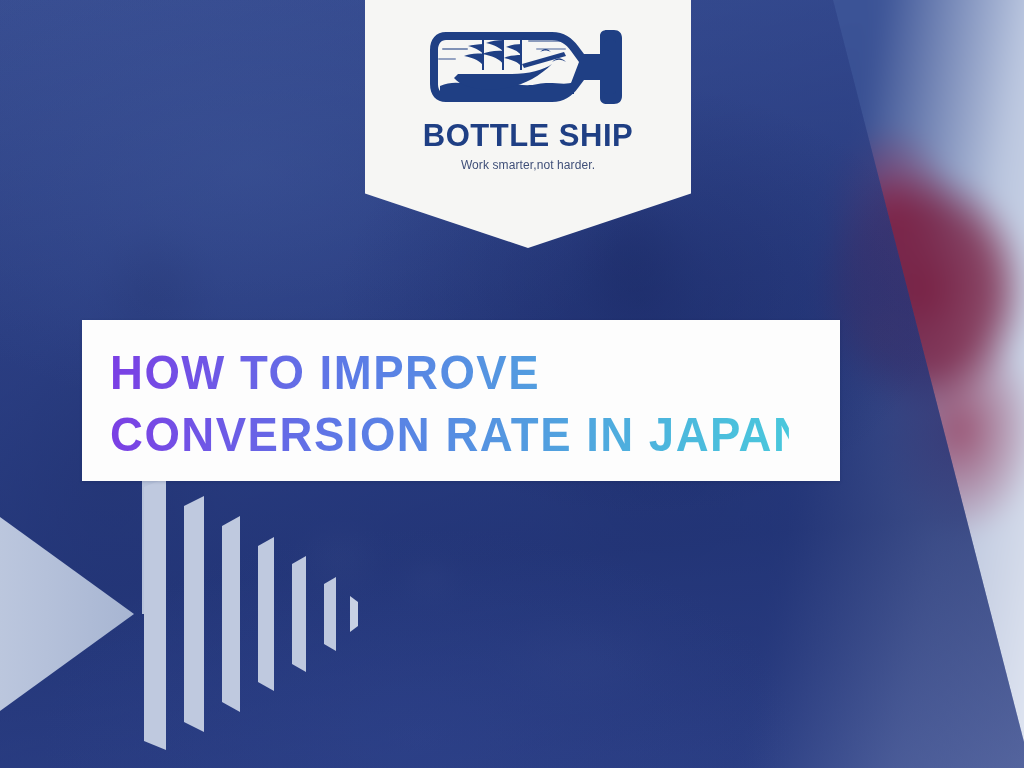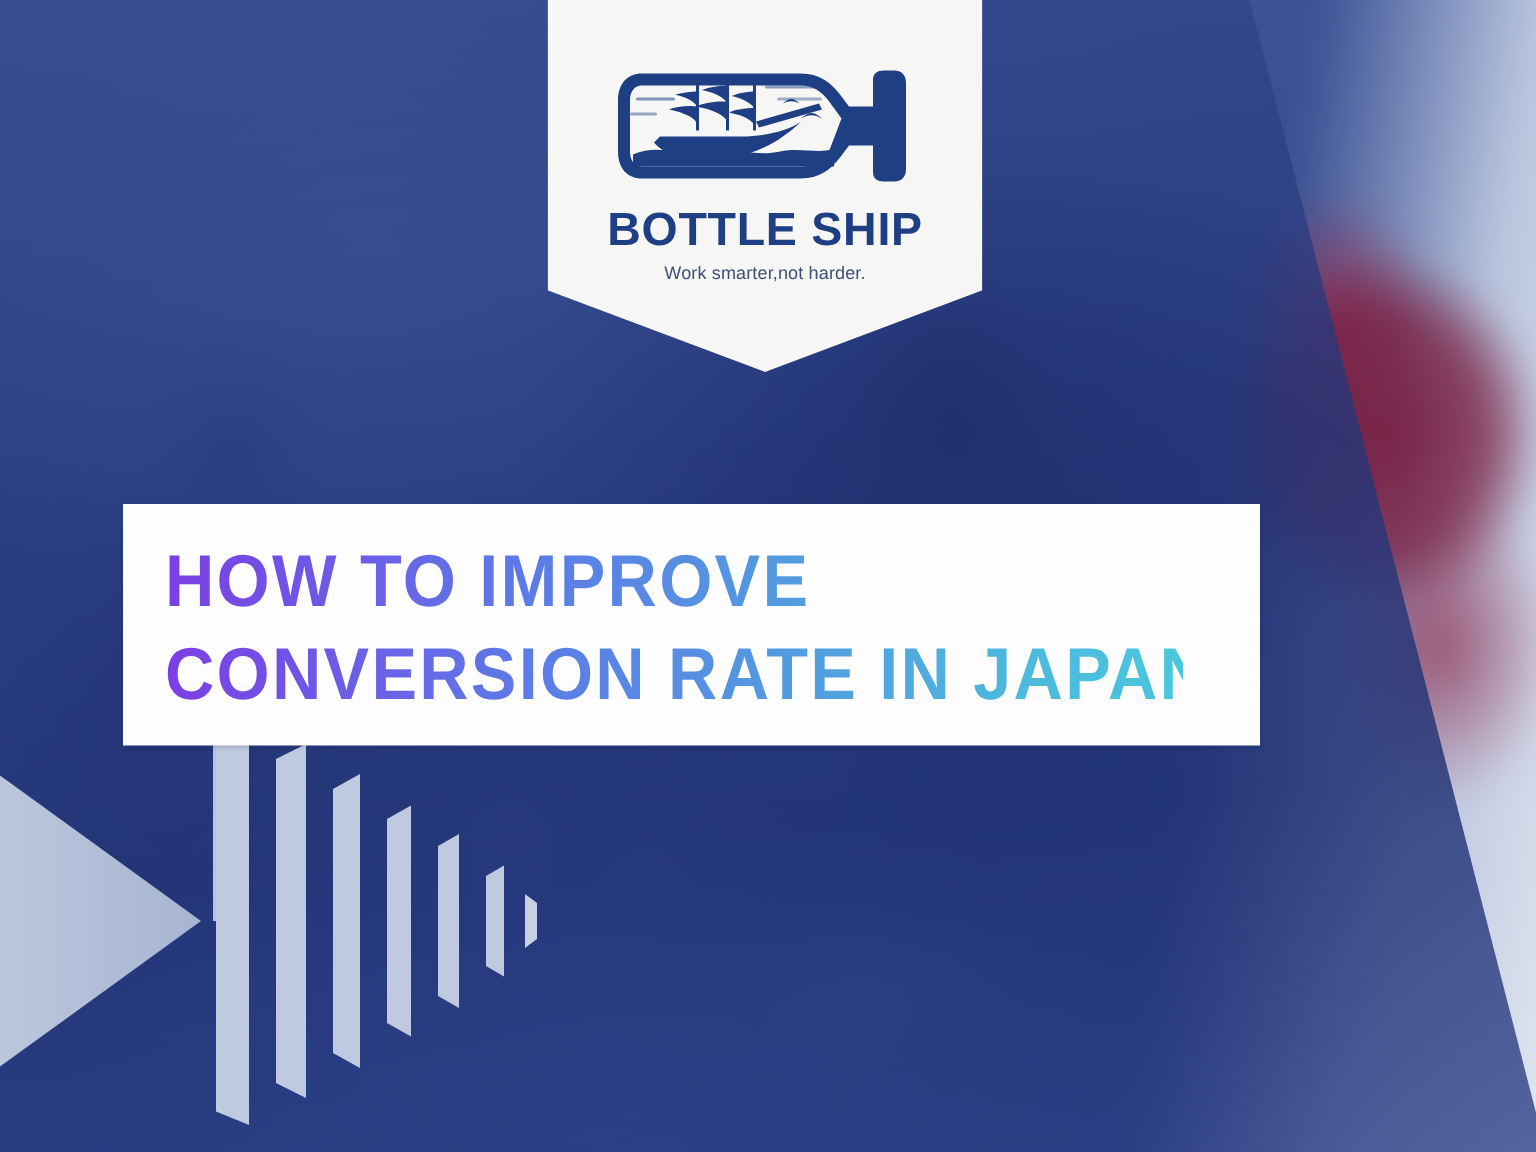--- a/index.html
+++ b/index.html
@@ -60,27 +60,27 @@
       radial-gradient(ellipse 420px 300px at 640px 300px, rgba(20,34,92,.40) 0%, rgba(20,34,92,0) 72%),
       radial-gradient(ellipse 520px 330px at 250px 170px, rgba(70,96,162,.32) 0%, rgba(70,96,162,0) 75%),
       radial-gradient(ellipse 500px 280px at 420px 740px, rgba(52,74,150,.30) 0%, rgba(52,74,150,0) 76%);
     clip-path:polygon(0 0, 833px 0, 1024px 742px, 1024px 768px, 0 768px);
   }
 
   
   .logo-banner{
     position:absolute;
     left:365px; top:0;
-    width:290px; height:248px;
+    width:326px; height:248px;
     background:#f6f6f4;
     clip-path:polygon(0 0, 100% 0, 100% 78%, 50% 100%, 0 78%);
     display:flex;
     flex-direction:column;
     align-items:center;
-    padding-top:35px;
+    padding-top:18px;
   }
   .logo-mark{ width:208px; height:96px; display:block; }
   .logo-wordmark{
     font-family:"Liberation Sans","DejaVu Sans",sans-serif;
     font-weight:700;
     font-size:31px;
     letter-spacing:.5px;
     color:#1f3f84;
     margin-top:6px;
     line-height:1;
@@ -100,21 +100,21 @@
   .arrow-deco{
     position:absolute;
     left:-62px; top:438px;
     width:420px; height:352px;
     pointer-events:none;
   }
 
   
   .title-card{
     position:absolute;
-    left:82px; top:336px;
+    left:82px; top:320px;
     width:758px; height:161px;
     background:#fdfdfd;
     box-shadow:0 1px 3px rgba(10,20,60,.18);
     padding:21px 0 14px 28px;
   }
   .title-line{
     font-family:"Liberation Sans Narrow","Liberation Sans","DejaVu Sans Condensed","DejaVu Sans",sans-serif;
     font-weight:700;
     font-size:49px;
     line-height:62px;

